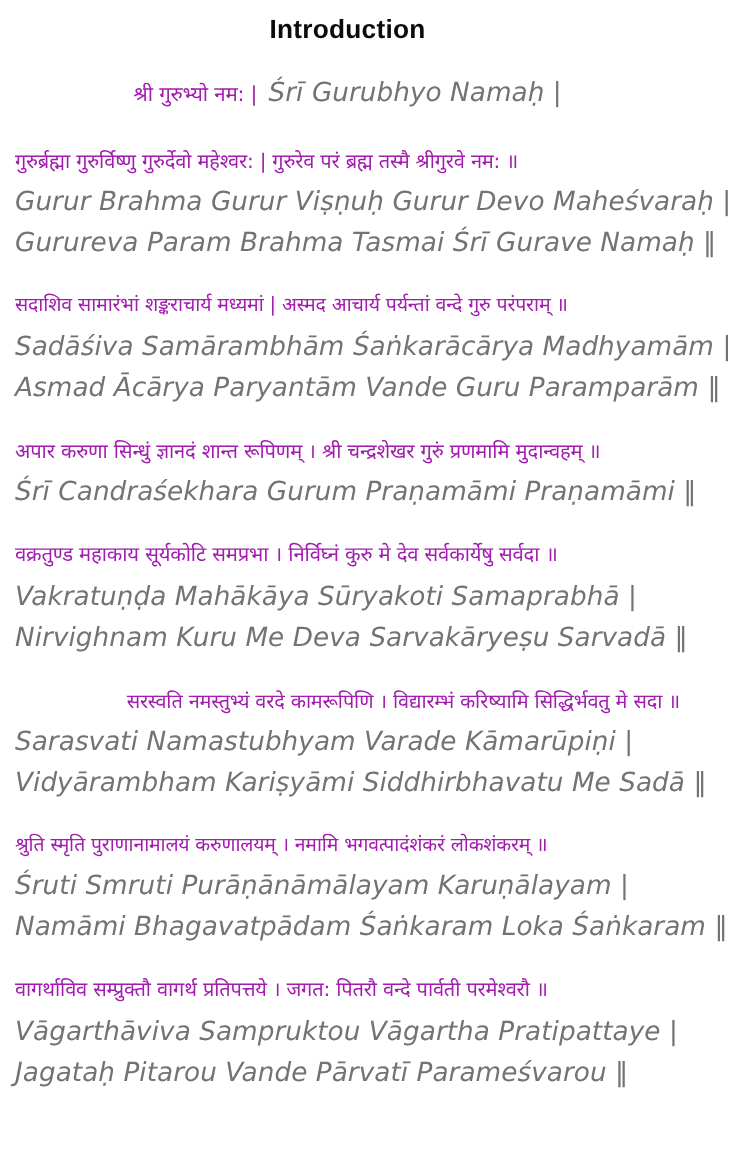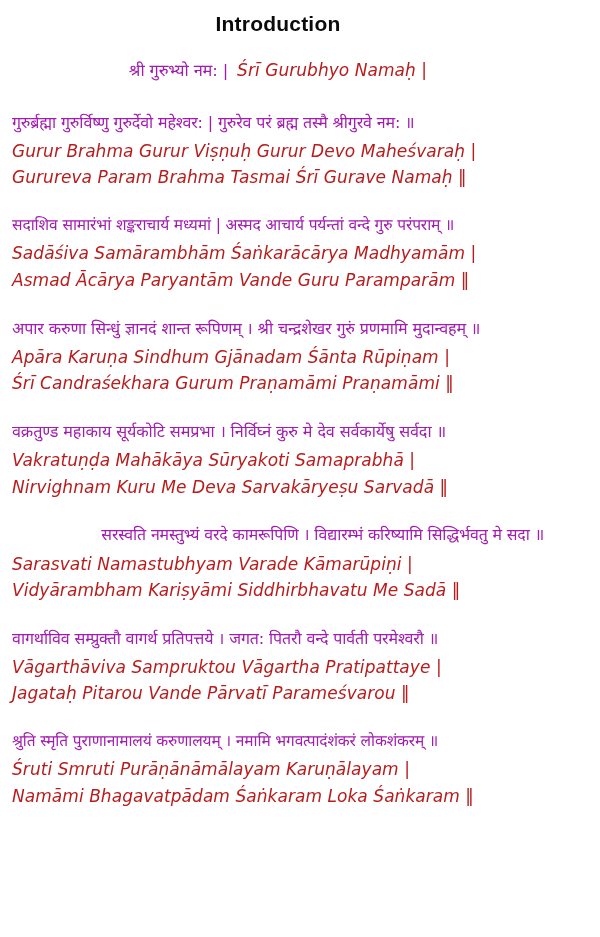--- a/index.html
+++ b/index.html
@@ -57,23 +57,23 @@
     font-size: 16.4px;
   }
   .invocation .translit {
     display: inline;
     margin-left: 9px;
   }
   
   .translit {
     font-family: "DejaVu Sans", sans-serif;
     font-style: italic;
-    font-size: 17px;
+    font-size: 21px;
     line-height: 1.62;
-    color: #b91c1c;
+    color: #737373;
     white-space: nowrap;
     letter-spacing: 0.05px;
   }
   .verse-block .deva {
     margin-bottom: 4px;
   }
   .verse-block .translit + .translit {
     margin-top: -1px;
   }
   .dv-1 { font-size: 16.0px; }
@@ -103,42 +103,41 @@
   </div>
 
   <div class="verse-block">
     <div class="deva dv-2">सदाशिव सामारंभां शङ्कराचार्य मध्यमां | अस्मद आचार्य पर्यन्तां वन्दे गुरु परंपराम् ॥</div>
     <div class="translit">Sadāśiva Samārambhām Śaṅkarācārya Madhyamām |</div>
     <div class="translit">Asmad Ācārya Paryantām Vande Guru Paramparām ‖</div>
   </div>
 
   <div class="verse-block">
     <div class="deva dv-3">अपार करुणा सिन्धुं ज्ञानदं शान्त रूपिणम् । श्री चन्द्रशेखर गुरुं प्रणमामि मुदान्वहम् ॥</div>
-    <div class="translit">Apāra Karuṇa Sindhum Gjānadam Śānta Rūpiṇam |</div>
     <div class="translit">Śrī Candraśekhara Gurum Praṇamāmi Praṇamāmi ‖</div>
   </div>
 
   <div class="verse-block">
     <div class="deva dv-4">वक्रतुण्ड महाकाय सूर्यकोटि समप्रभा । निर्विघ्नं कुरु मे देव सर्वकार्येषु सर्वदा ॥</div>
     <div class="translit">Vakratuṇḍa Mahākāya Sūryakoti Samaprabhā |</div>
     <div class="translit">Nirvighnam Kuru Me Deva Sarvakāryeṣu Sarvadā ‖</div>
   </div>
 
 
   <div class="verse-block">
     <div class="deva dv-6">सरस्वति नमस्तुभ्यं वरदे कामरूपिणि । विद्यारम्भं करिष्यामि सिद्धिर्भवतु मे सदा ॥</div>
     <div class="translit">Sarasvati Namastubhyam Varade Kāmarūpiṇi |</div>
     <div class="translit">Vidyārambham Kariṣyāmi Siddhirbhavatu Me Sadā ‖</div>
   </div>
 
   <div class="verse-block">
+    <div class="deva dv-8">श्रुति स्मृति पुराणानामालयं करुणालयम् । नमामि भगवत्पादंशंकरं लोकशंकरम् ॥</div>
+    <div class="translit">Śruti Smruti Purāṇānāmālayam Karuṇālayam |</div>
+    <div class="translit">Namāmi Bhagavatpādam Śaṅkaram Loka Śaṅkaram ‖</div>
+  </div>
+
+  <div class="verse-block">
     <div class="deva dv-7">वागर्थाविव सम्प्रुक्तौ वागर्थ प्रतिपत्तये । जगत: पितरौ वन्दे पार्वती परमेश्वरौ ॥</div>
     <div class="translit">Vāgarthāviva Sampruktou Vāgartha Pratipattaye |</div>
     <div class="translit">Jagataḥ Pitarou Vande Pārvatī Parameśvarou ‖</div>
   </div>
 
-  <div class="verse-block">
-    <div class="deva dv-8">श्रुति स्मृति पुराणानामालयं करुणालयम् । नमामि भगवत्पादंशंकरं लोकशंकरम् ॥</div>
-    <div class="translit">Śruti Smruti Purāṇānāmālayam Karuṇālayam |</div>
-    <div class="translit">Namāmi Bhagavatpādam Śaṅkaram Loka Śaṅkaram ‖</div>
-  </div>
-
 </div>
 
 </body></html>

